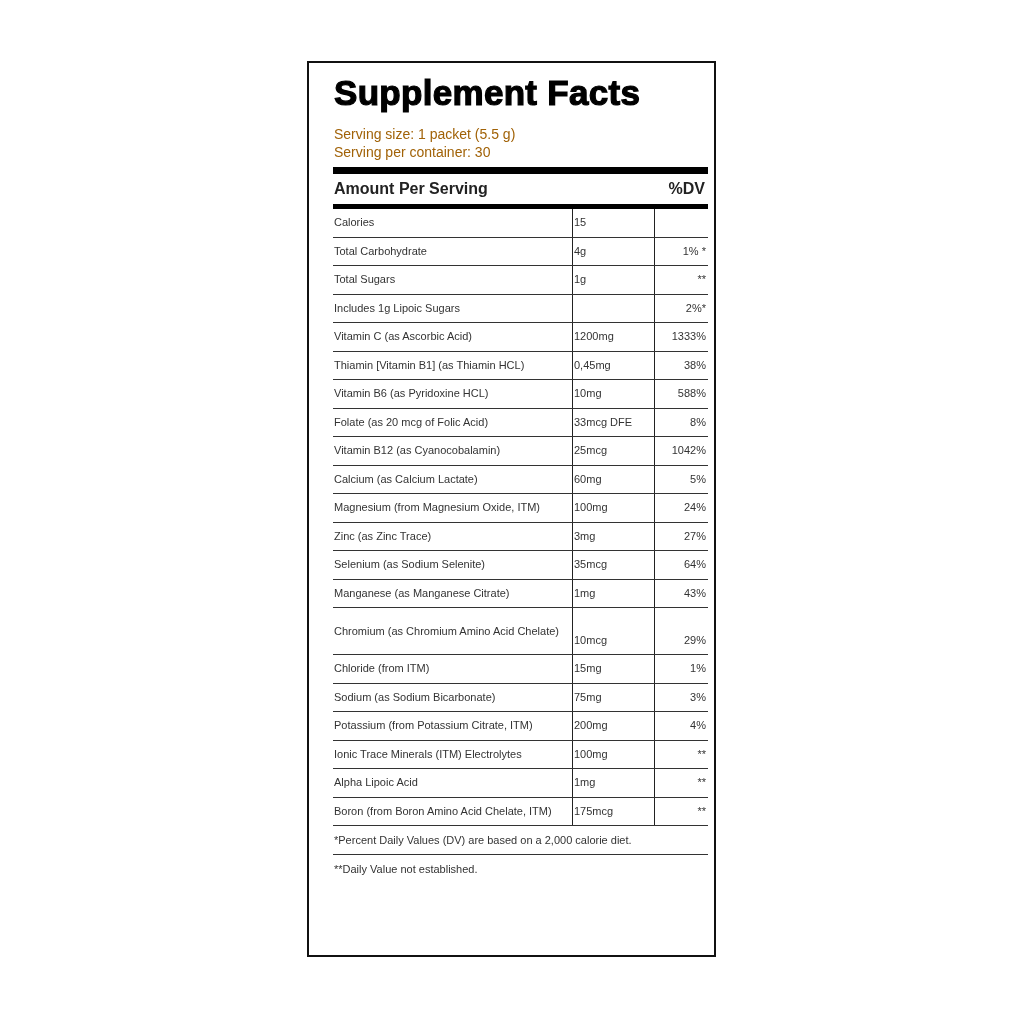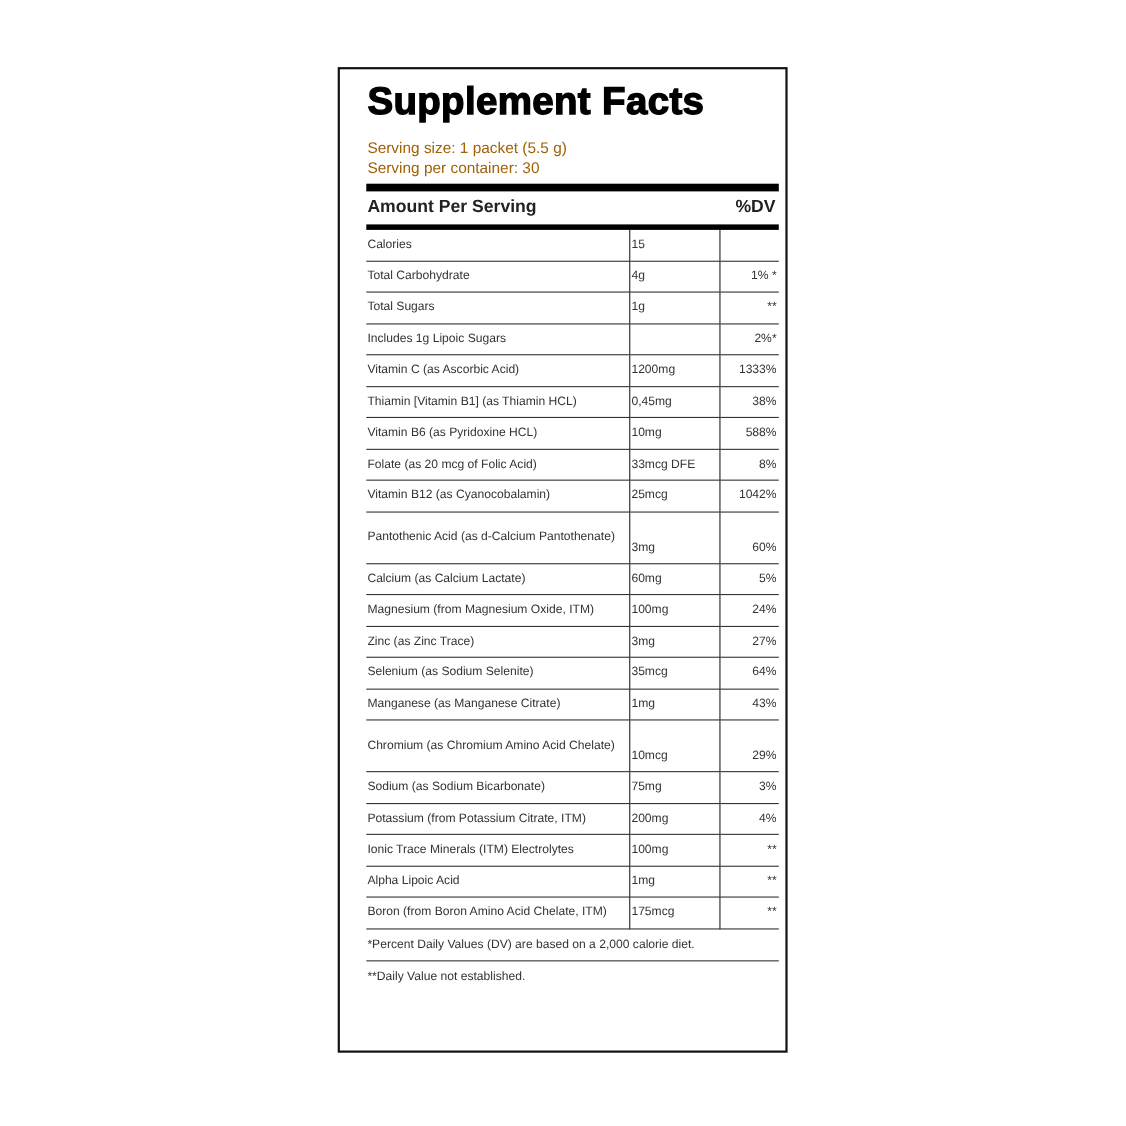--- a/index.html
+++ b/index.html
@@ -153,25 +153,20 @@
         <tr>
             <td class="name">Folate (as 20 mcg of Folic Acid)</td>
             <td class="amt">33mcg DFE</td>
             <td class="dv">8%</td>
           </tr>
         <tr>
             <td class="name">Vitamin B12 (as Cyanocobalamin)</td>
             <td class="amt">25mcg</td>
             <td class="dv">1042%</td>
           </tr>
-        <tr class="tall">
-            <td class="name">Pantothenic Acid (as d-Calcium Pantothenate)</td>
-            <td class="amt">3mg</td>
-            <td class="dv">60%</td>
-          </tr>
         <tr>
             <td class="name">Calcium (as Calcium Lactate)</td>
             <td class="amt">60mg</td>
             <td class="dv">5%</td>
           </tr>
         <tr>
             <td class="name">Magnesium (from Magnesium Oxide, ITM)</td>
             <td class="amt">100mg</td>
             <td class="dv">24%</td>
           </tr>
@@ -189,20 +184,25 @@
             <td class="name">Manganese (as Manganese Citrate)</td>
             <td class="amt">1mg</td>
             <td class="dv">43%</td>
           </tr>
         <tr class="tall">
             <td class="name">Chromium (as Chromium Amino Acid Chelate)</td>
             <td class="amt">10mcg</td>
             <td class="dv">29%</td>
           </tr>
         <tr>
+            <td class="name">Chloride (from ITM)</td>
+            <td class="amt">15mg</td>
+            <td class="dv">1%</td>
+          </tr>
+        <tr>
             <td class="name">Sodium (as Sodium Bicarbonate)</td>
             <td class="amt">75mg</td>
             <td class="dv">3%</td>
           </tr>
         <tr>
             <td class="name">Potassium (from Potassium Citrate, ITM)</td>
             <td class="amt">200mg</td>
             <td class="dv">4%</td>
           </tr>
         <tr>

